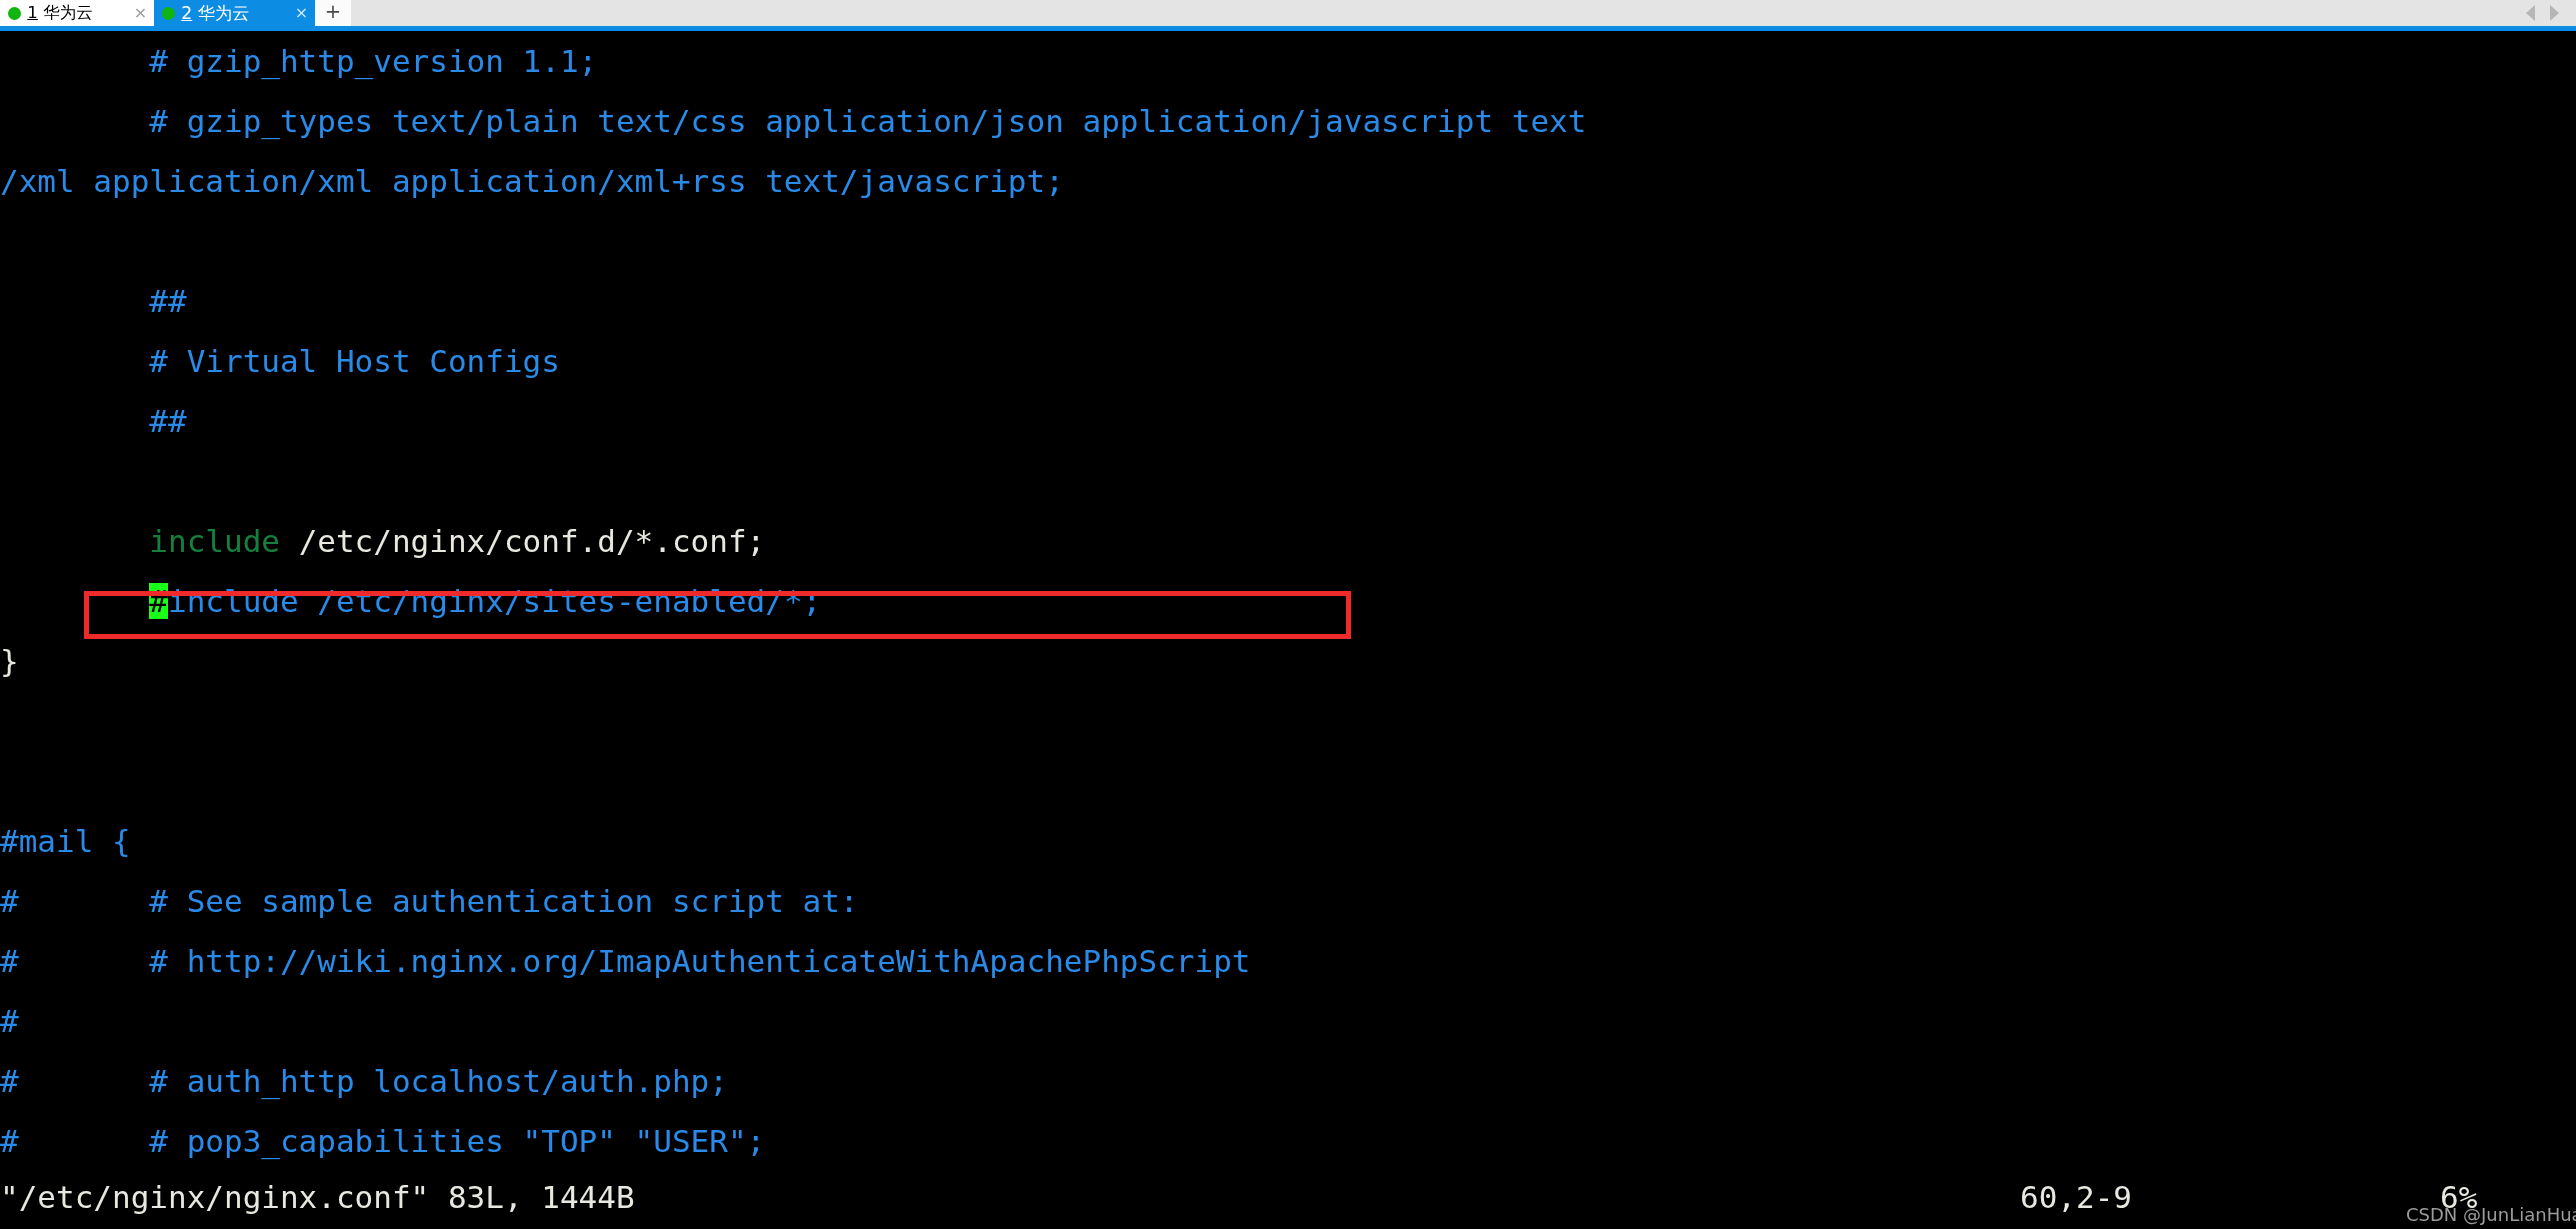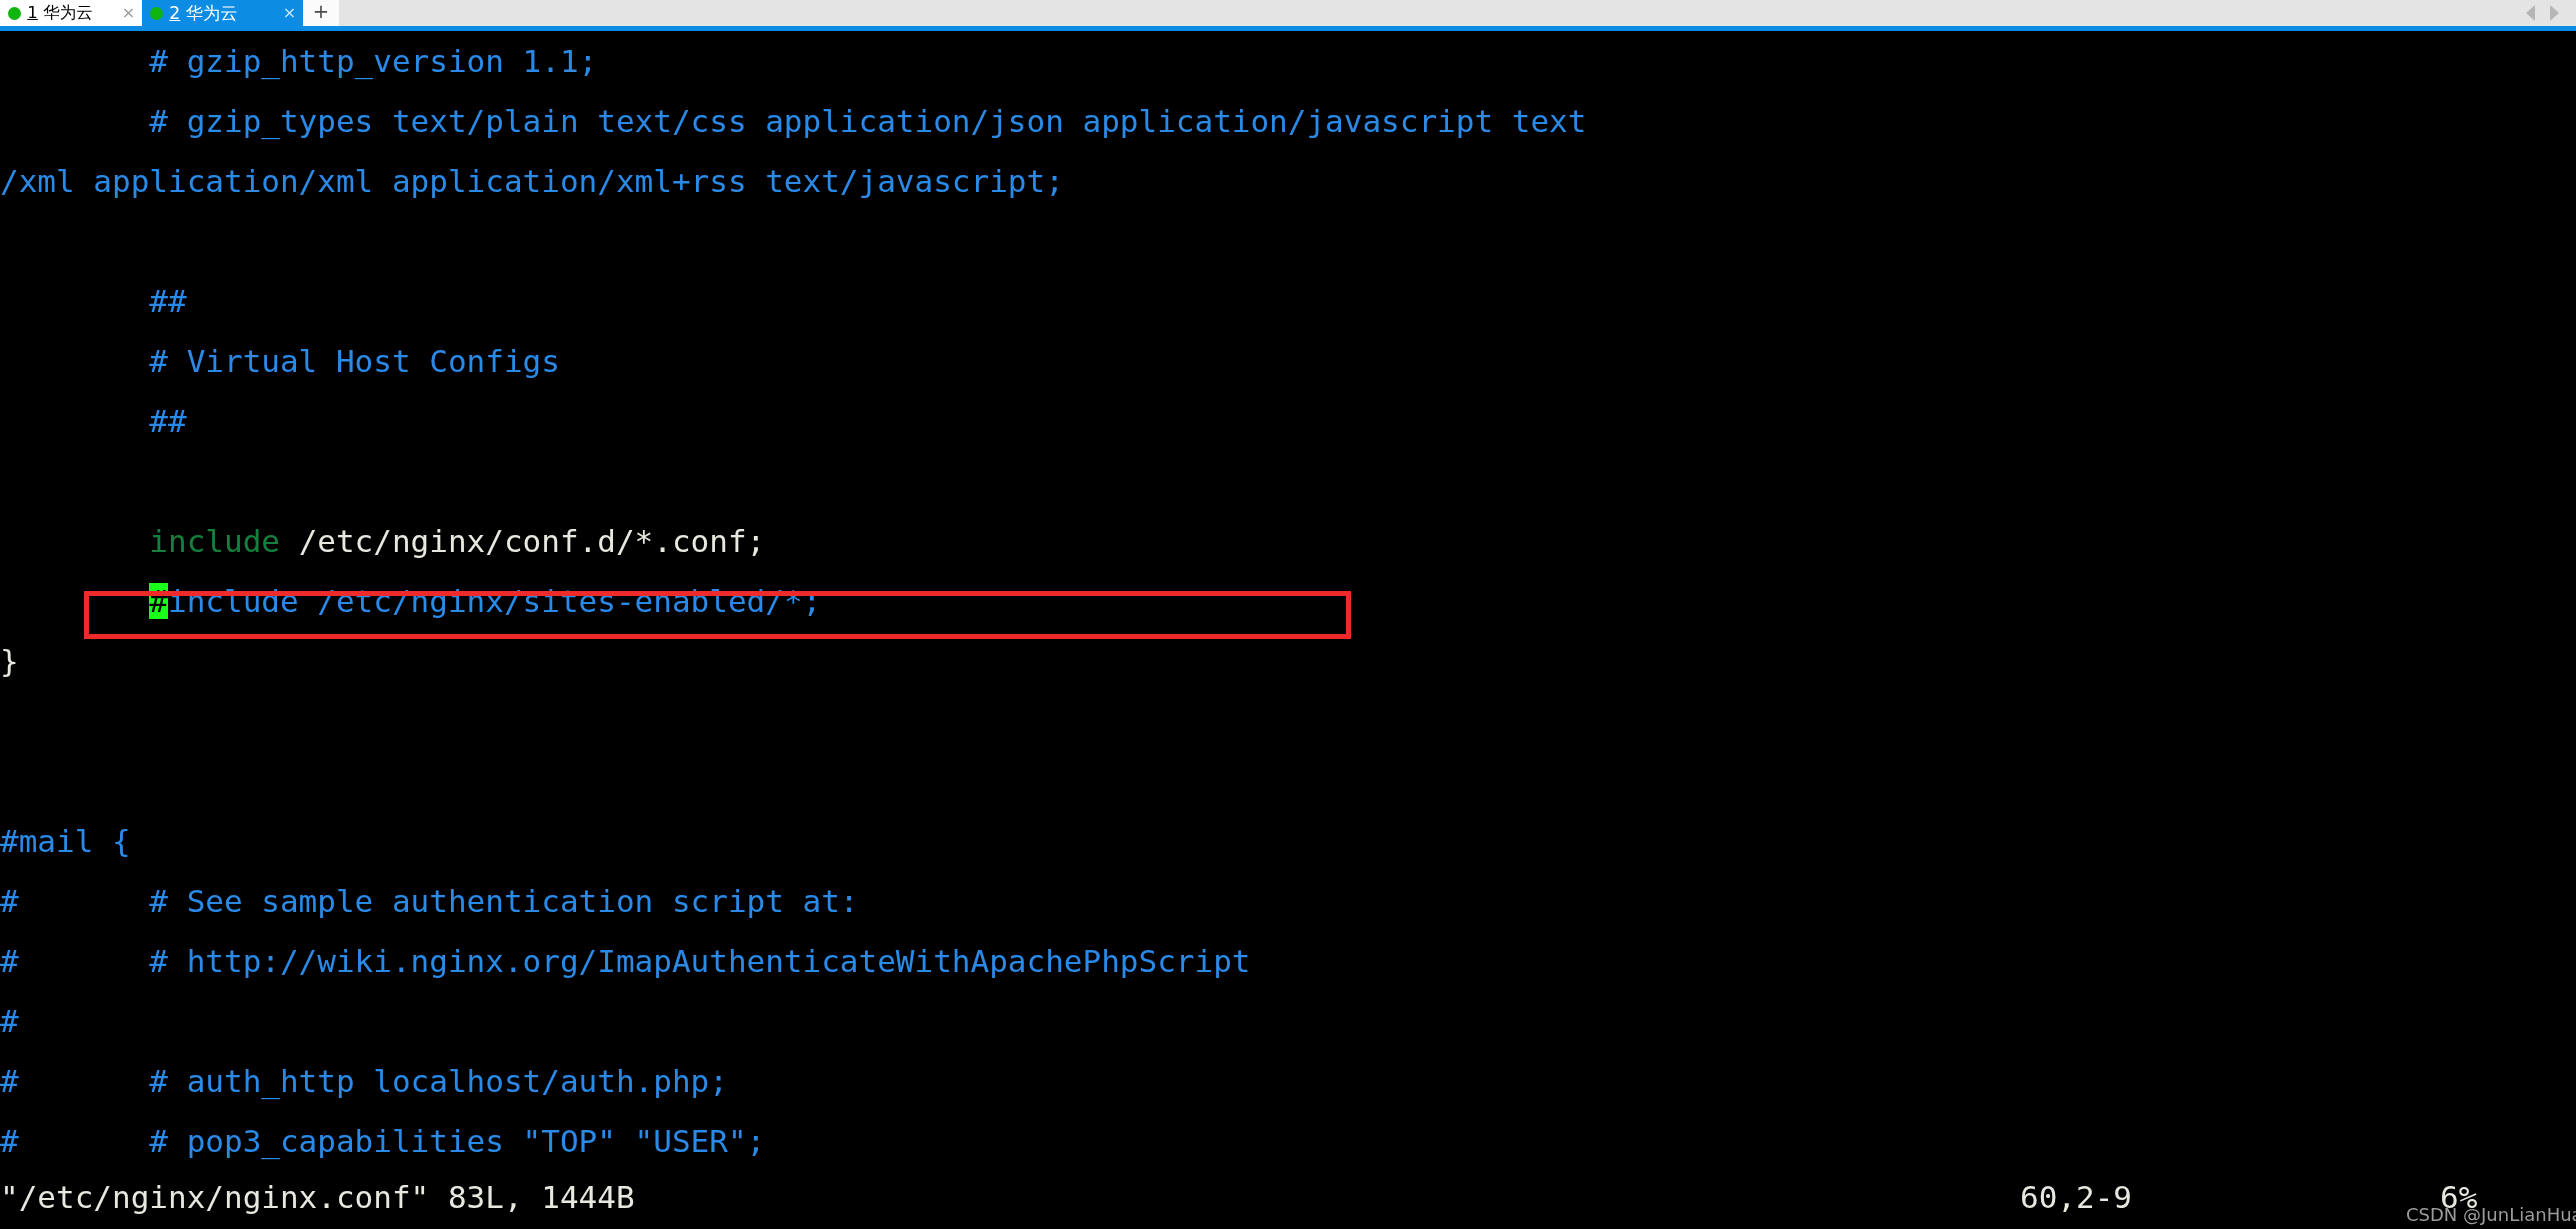--- a/index.html
+++ b/index.html
@@ -32,21 +32,21 @@
     height: 26px;
     box-sizing: border-box;
     padding: 0 4.5px 0 7.5px;
     position: relative;
     user-select: none;
     font-family: "DejaVu Sans", "Liberation Sans", sans-serif;
   }
   .tab.inactive {
     background: #ffffff;
     color: #000000;
-    width: 142px;
+    width: 154px;
   }
   .tab.active {
     background: #0c8ce2;
     color: #ffffff;
     width: 161px;
   }
   .tab-dot {
     width: 13px;
     height: 13px;
     border-radius: 50%;

